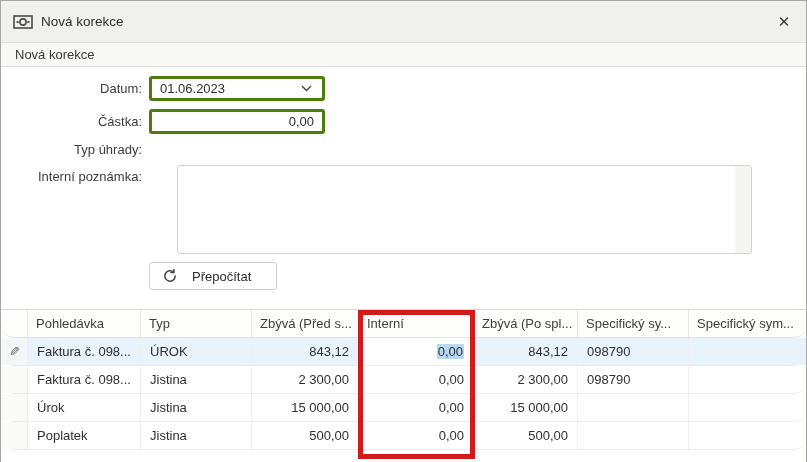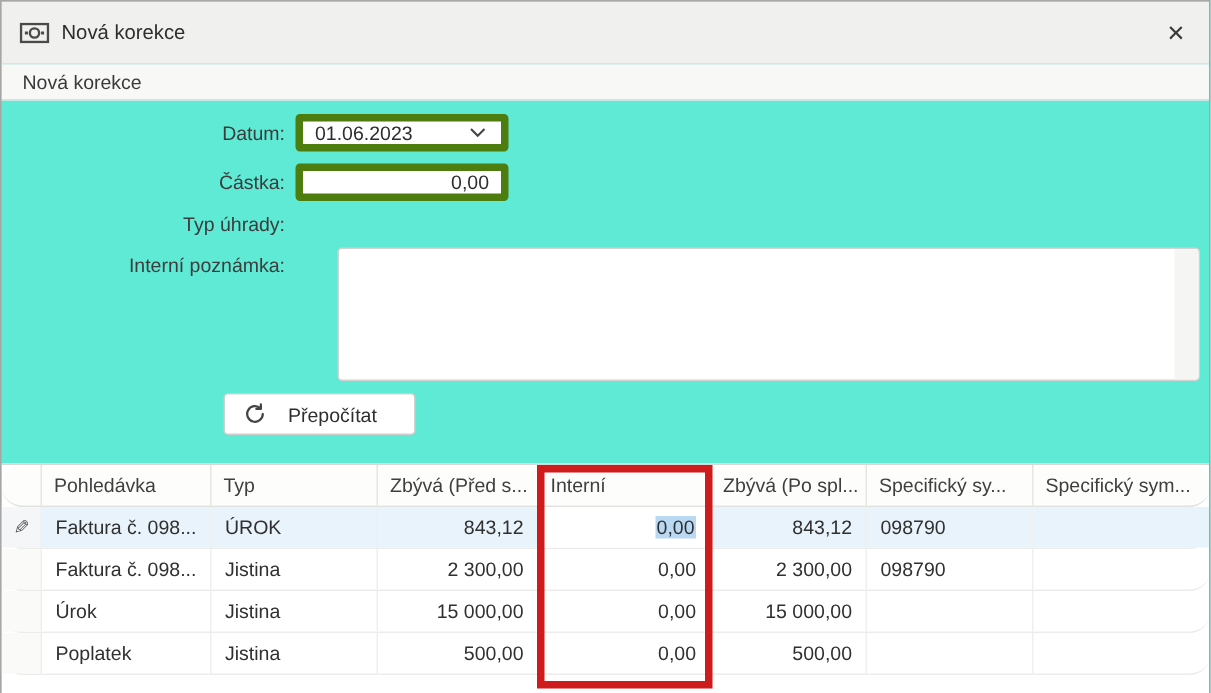--- a/index.html
+++ b/index.html
@@ -1,21 +1,21 @@
 <!DOCTYPE html>
 <html><head>
 <meta charset="utf-8">
 <style>
   * { margin:0; padding:0; box-sizing:border-box; }
   html,body { background:#d8d8d6; }
   body { font-family:"Liberation Sans","DejaVu Sans",sans-serif; font-size:13px; color:#333; }
 
   .window {
     position:relative; width:807px; height:462px;
-    background:#5eead4; border:1px solid #a6a6a4; border-bottom:none;
+    background:#ffffff; border:1px solid #a6a6a4; border-bottom:none;
     overflow:hidden;
     text-decoration:underline;
   }
 
   
   .titlebar {
     position:absolute; top:0; left:0; right:0; height:42px;
     background:#f0f0ee; border-bottom:1px solid #e0e0de;
     display:flex; align-items:center; padding:0 10px;
   }
@@ -30,28 +30,28 @@
   
   .tabstrip {
     position:absolute; top:42px; left:0; right:0; height:24px;
     background:#f8f8f7; border-bottom:1px solid #dededc;
     display:flex; align-items:center; padding:0 14px;
     color:#3a3a3a;
   }
 
   
   .form { position:absolute; top:67px; left:0; right:0; padding-top:8px; }
-  .form-row { display:flex; align-items:center; margin-bottom:8px;margin-left:48px; }
+  .form-row { display:flex; align-items:center; margin-bottom:8px; }
   .form-row.top-align { align-items:flex-start;gap:28px; }
   .form-label { width:148px; padding-right:7px; text-align:right; color:#3c3c3c; flex:0 0 148px; }
   .form-row.top-align .form-label { padding-top:4px; }
 
   .text-input, .combo {
-    width:142px; height:25px; background:#fff;
-    border:5px solid #4d7c0f; border-radius:3px;
+    width:176px; height:25px; background:#fff;
+    border:3px solid #4d7c0f; border-radius:3px;
   }
   .text-input { padding:0 8px; font-family:inherit; font-size:13px; color:#2e2e2e; }
   .text-input.amount { text-align:right; }
   .combo { display:flex; align-items:center; padding:0 8px; position:relative; }
   .combo .combo-text { flex:1; color:#2e2e2e; }
   .combo .chev { display:flex; align-items:center; margin-right:2px; }
 
   .textarea-wrap { position:relative; width:575px; height:89px; }
   .memo {
     width:100%; height:100%; resize:none; background:#fff;

